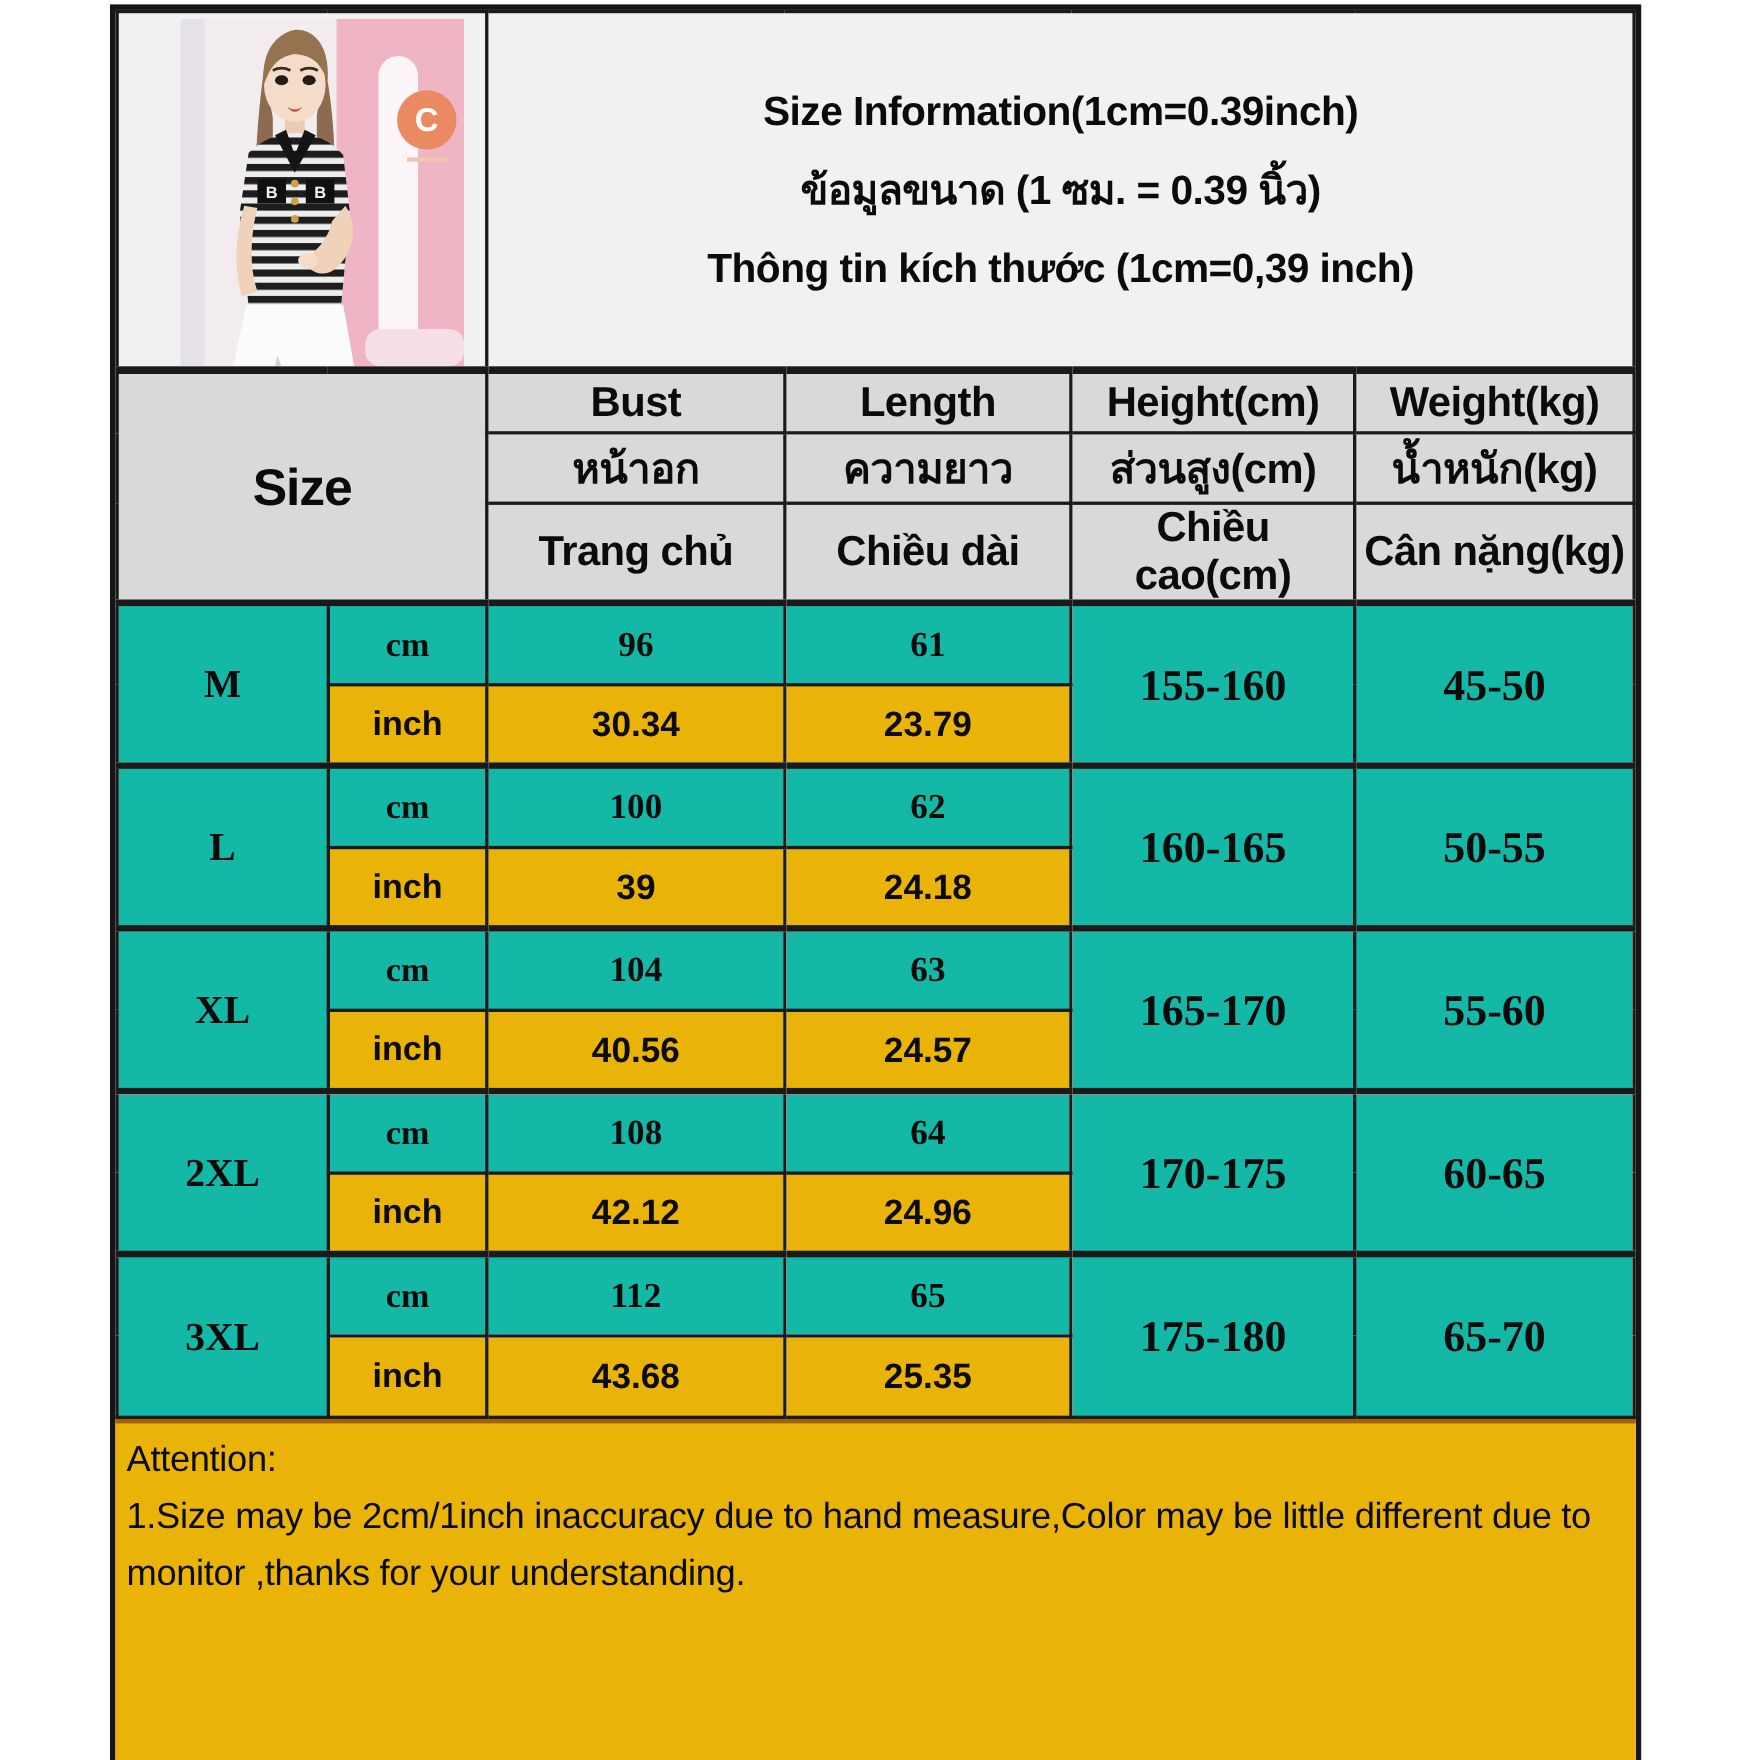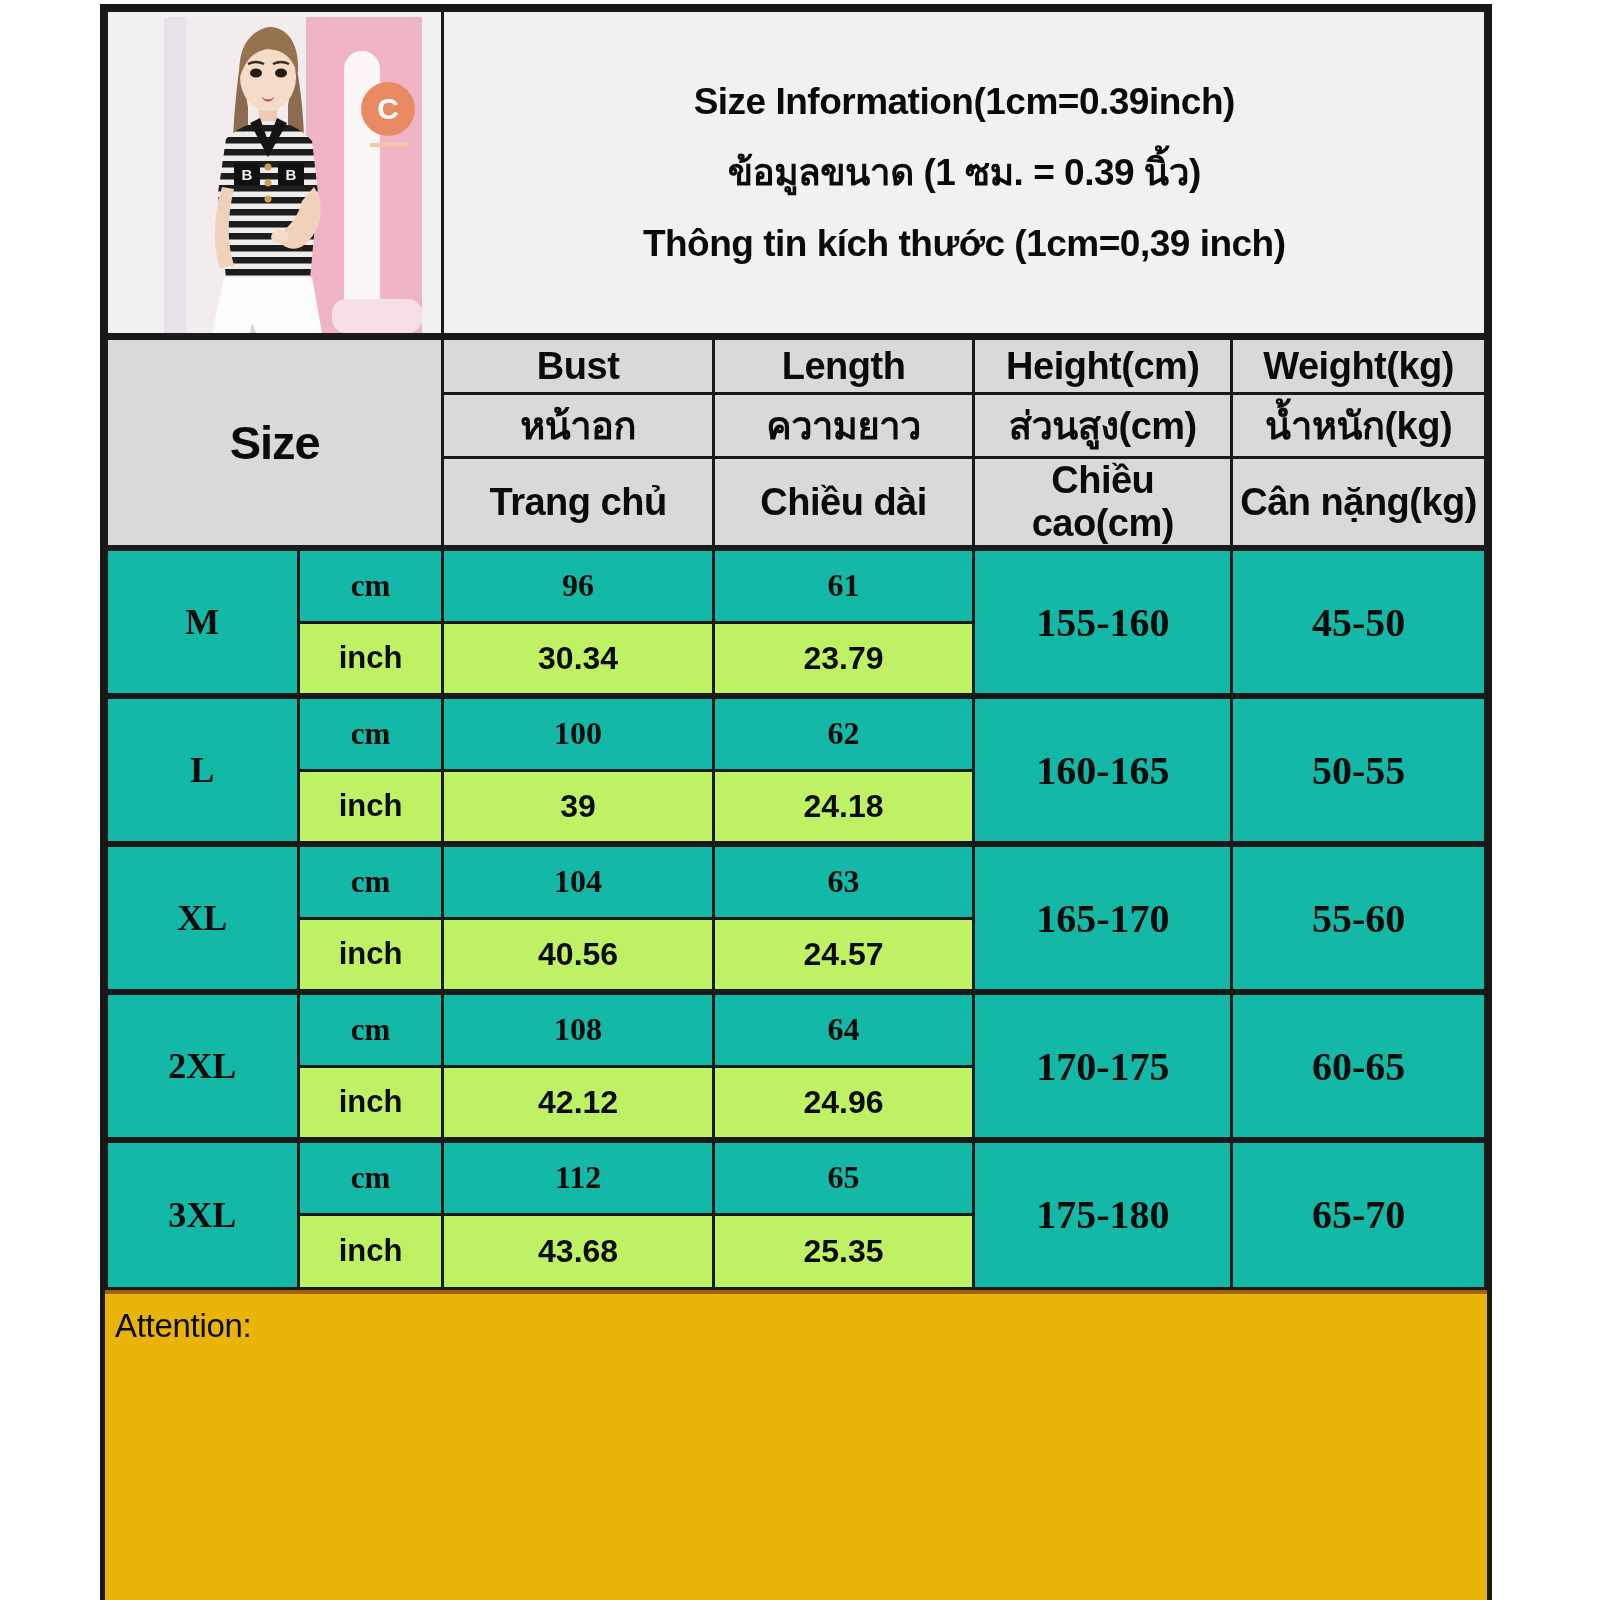--- a/index.html
+++ b/index.html
@@ -19,21 +19,21 @@
   
   tr.hdr td{height:57px;background:#d9d9d9;font-weight:bold;}
   tr.hdr.first td{border-top-width:7px;}
   td.size-head{font-size:47px;font-weight:bold;letter-spacing:-1px;}
   td.hd{font-size:38px;letter-spacing:-0.5px;}
   
   tr.cm-row td, tr.inch-row td{height:74px;font-weight:bold;}
   tr.group-start td{border-top-width:6px;}
   td.size-label{background:#d9d9d9;font-size:36px;}
   tr.cm-row td{background:#14b8a6;font-family:Liberation Serif, serif;}
-  tr.inch-row td{background:#bef264;text-align:center;}
+  tr.inch-row td{background:#eab308;text-align:center;}
   td.unit{font-size:31px;}
   td.val{font-size:32px;}
   td.range{background:#f1f1f1;font-size:40px;}
   
   .attention{border-top:4px solid #a16207;min-height:318px;box-sizing:border-box;
              padding:6px 12px 0 10px;background:#eab308;}
   .attention .aline{font-size:33px;line-height:52px;font-weight:400;
                     letter-spacing:-0.3px;}
 </style>
 </head>
@@ -202,14 +202,15 @@
     <tr class="inch-row">
       <td class="unit">inch</td>
       <td class="val">43.68</td>
       <td class="val">25.35</td>
     </tr>
   </tbody>
     </table>
 
   <div class="attention">
     <div class="aline">Attention:</div>
+    <div class="aline">1.Size may be 2cm/1inch inaccuracy due to hand measure,Color may be little different due to monitor ,thanks for your understanding.</div>
   </div>
 </div>
 
 </body></html>

